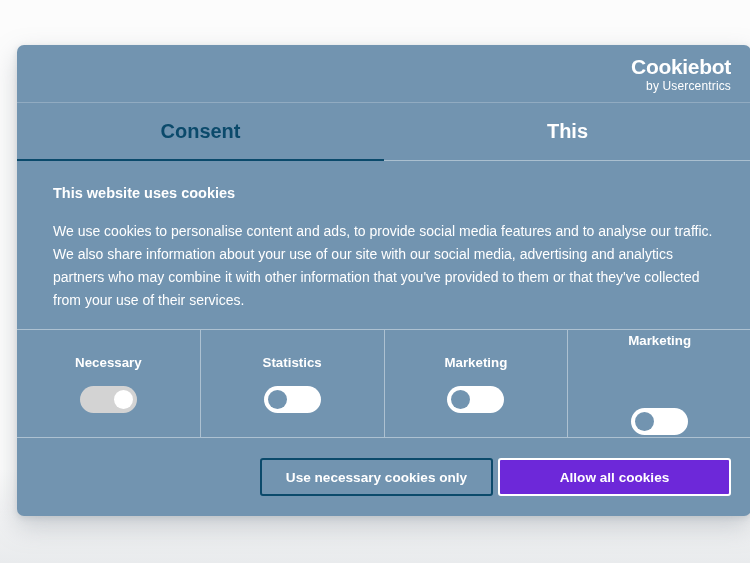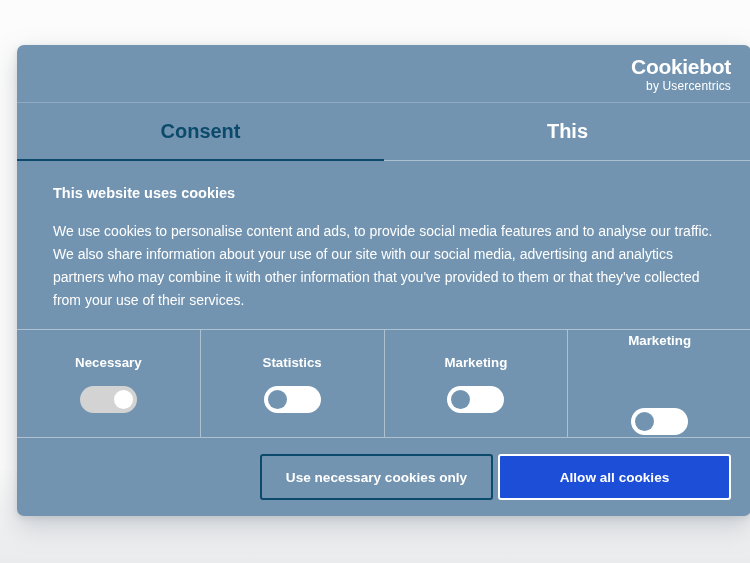--- a/index.html
+++ b/index.html
@@ -182,41 +182,41 @@
     flex: 0 0 78px;
     height: 78px;
     display: flex;
     align-items: center;
     justify-content: flex-end;
     padding-right: 20px;
     box-sizing: border-box;
     gap: 5px;
   }
   .btn {
-    height: 46px;
+    height: 38px;
     border-radius: 3px;
     font-size: 13.6px;
     font-weight: bold;
     color: #ffffff;
     display: flex;
     align-items: center;
     justify-content: center;
     box-sizing: border-box;
     cursor: pointer;
     padding: 0 16px;
     white-space: nowrap;
   }
   .btn-secondary {
     width: 233px;
     background: transparent;
     border: 2px solid #0b4a6b;
   }
   .btn-primary {
     width: 233px;
-    background: #1d4ed8;
+    background: #6d28d9;
     border: 2px solid #ffffff;
   }
 </style>
 </head>
 <body>
 
 <div class="page-underlay"></div>
 
 <div class="dialog">
 

